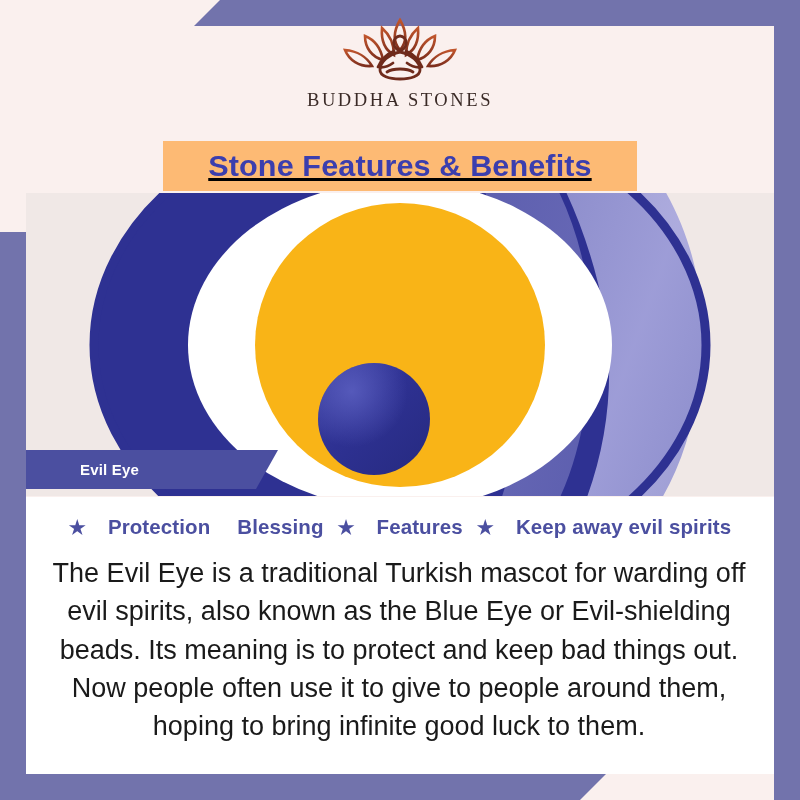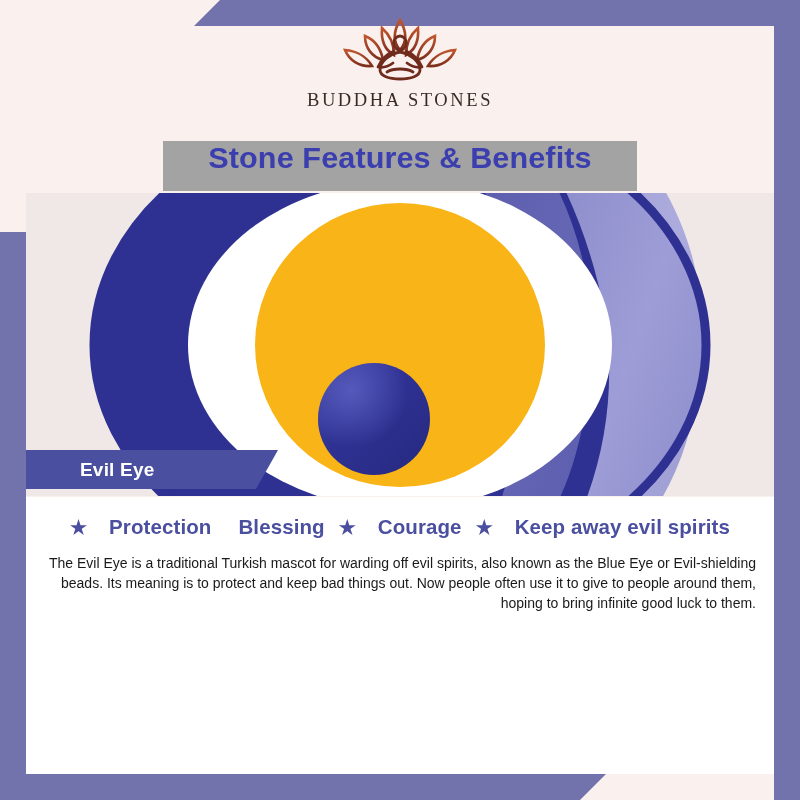--- a/index.html
+++ b/index.html
@@ -81,23 +81,25 @@
     font-weight: 400;
   }
 
   
   .title-banner {
     position: absolute;
     left: 163px;
     top: 141px;
     width: 474px;
     height: 50px;
-    background: #a3a3a3;
+    background: #fdba74;
     display: flex;
+    align-items: center;
     justify-content: center;
+    text-decoration: underline;
   }
   .title-text {
     font-family: "Liberation Sans Narrow", "Liberation Sans", sans-serif;
     font-size: 30px;
     font-weight: 700;
     color: #3b3eae;
     letter-spacing: 0.1px;
     transform: scaleX(1.02);
     white-space: nowrap;
   }
@@ -122,21 +124,21 @@
     width: 252px;
     height: 39px;
     background: #4b4fa0;
     clip-path: polygon(0 0, 252px 0, 230px 39px, 0 39px);
     display: flex;
     align-items: center;
   }
   .name-tag-text {
     margin-left: 54px;
     font-family: "Liberation Sans Narrow", "Liberation Sans", sans-serif;
-    font-size: 19px;
+    font-size: 15px;
     font-weight: 700;
     color: #ffffff;
     letter-spacing: 0.2px;
   }
 
   
   .content {
     position: absolute;
     left: 26px;
     top: 497px;
@@ -169,25 +171,25 @@
     margin-right: 5px;
   }
   .feature-item + .feature-item { margin-left: 14px; }
   .feature-label { letter-spacing: 0.1px; margin-left: 17px; }
   .feature-sub { margin-left: 27px; letter-spacing: 0.1px; }
 
   .body-copy {
     margin: 15px 0 0 0;
     padding: 0 8px 0 6px;
     font-family: "Liberation Sans Narrow", "Liberation Sans", sans-serif;
-    font-size: 14px;
+    font-size: 27px;
     line-height: 1.42;
     color: #1a1a1a;
     font-weight: 400;
-    text-align: right;
+    text-align: center;
   }
 </style>
 </head>
 <body>
 
 <div id="poster">
 
   <div class="band band-top"></div>
   <div class="band band-right"></div>
   <div class="band band-left"></div>
@@ -286,21 +288,21 @@
   <div class="content">
 
     <div class="features">
       <span class="feature-item">
         <span class="star">★</span>
         <span class="feature-label">Protection</span>
         <span class="feature-sub">Blessing</span>
       </span>
       <span class="feature-item">
         <span class="star">★</span>
-        <span class="feature-label">Courage</span>
+        <span class="feature-label">Features</span>
       </span>
       <span class="feature-item">
         <span class="star">★</span>
         <span class="feature-label">Keep away evil spirits</span>
       </span>
     </div>
 
     <p class="body-copy">The Evil Eye is a traditional Turkish mascot for warding off evil spirits, also known as the Blue Eye or Evil-shielding beads. Its meaning is to protect and keep bad things out. Now people often use it to give to people around them, hoping to bring infinite good luck to them.</p>
   </div>
 

